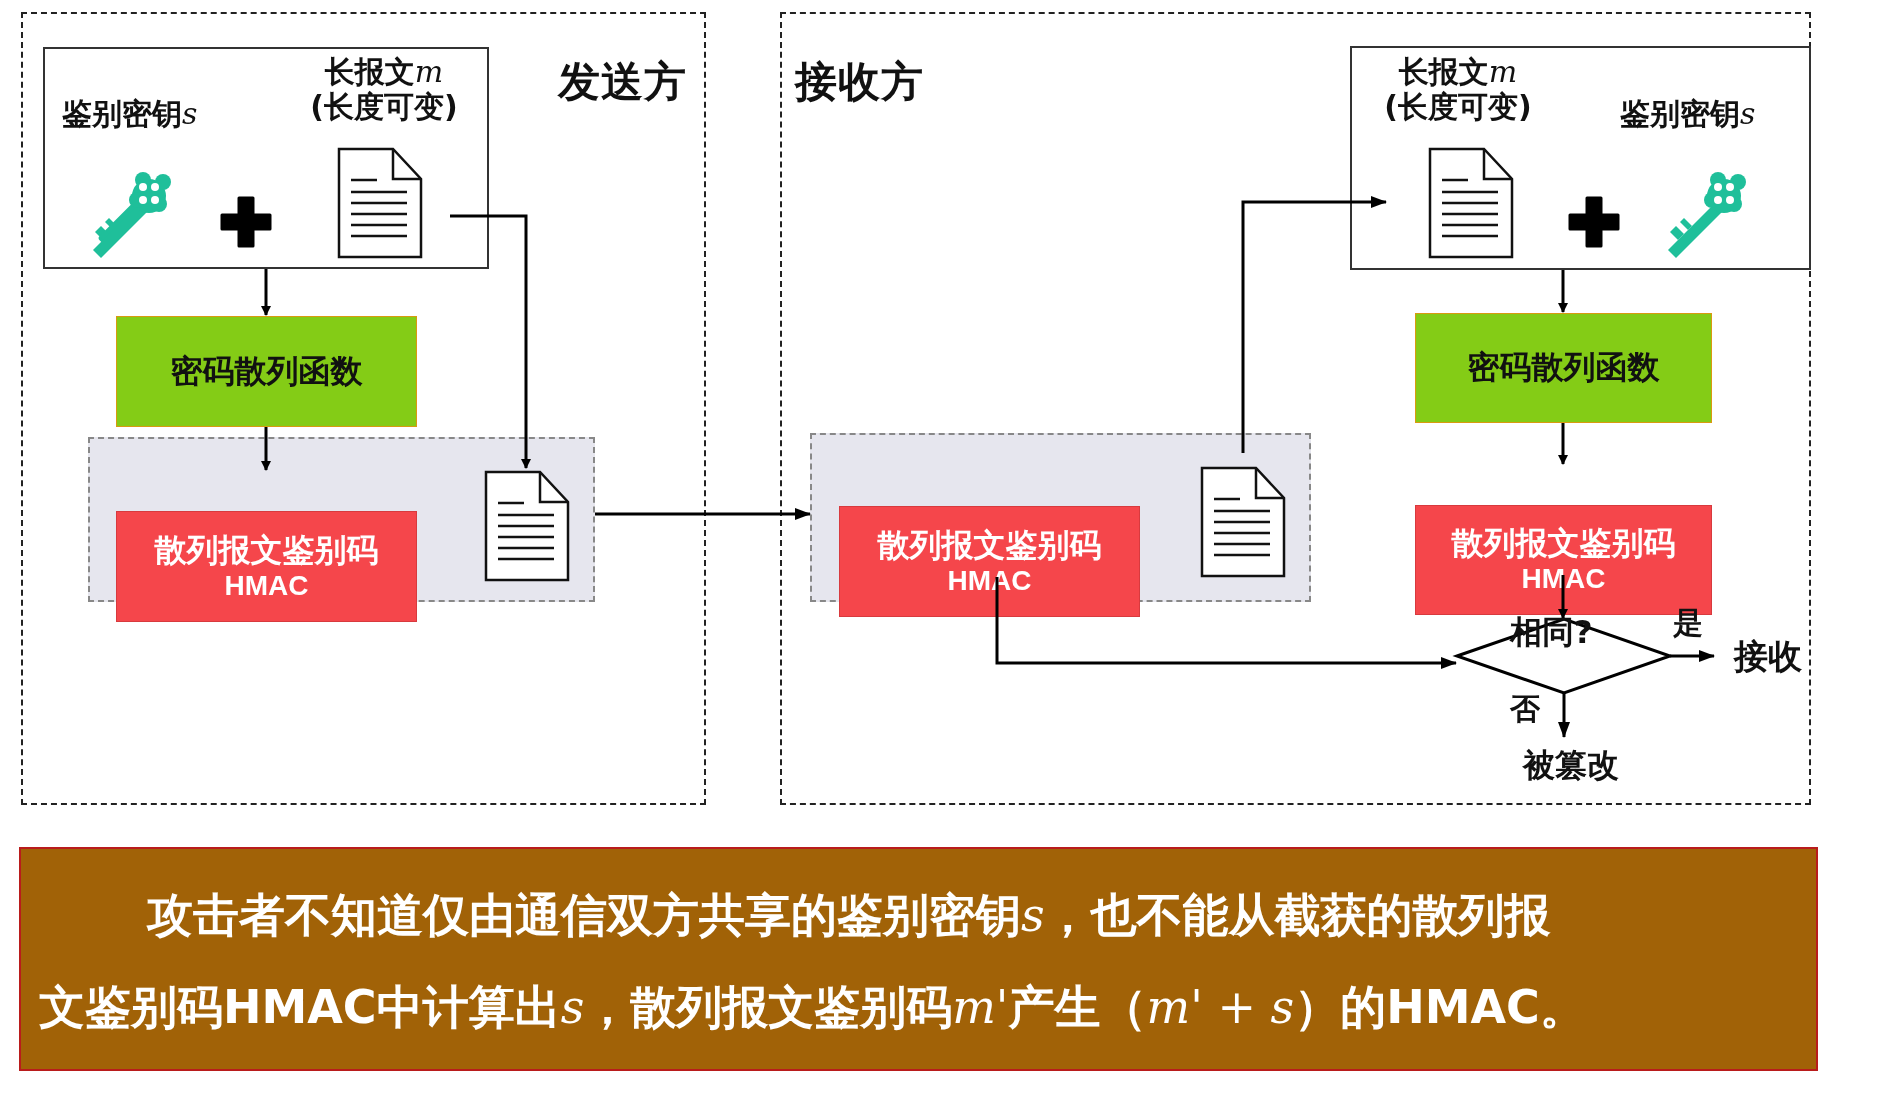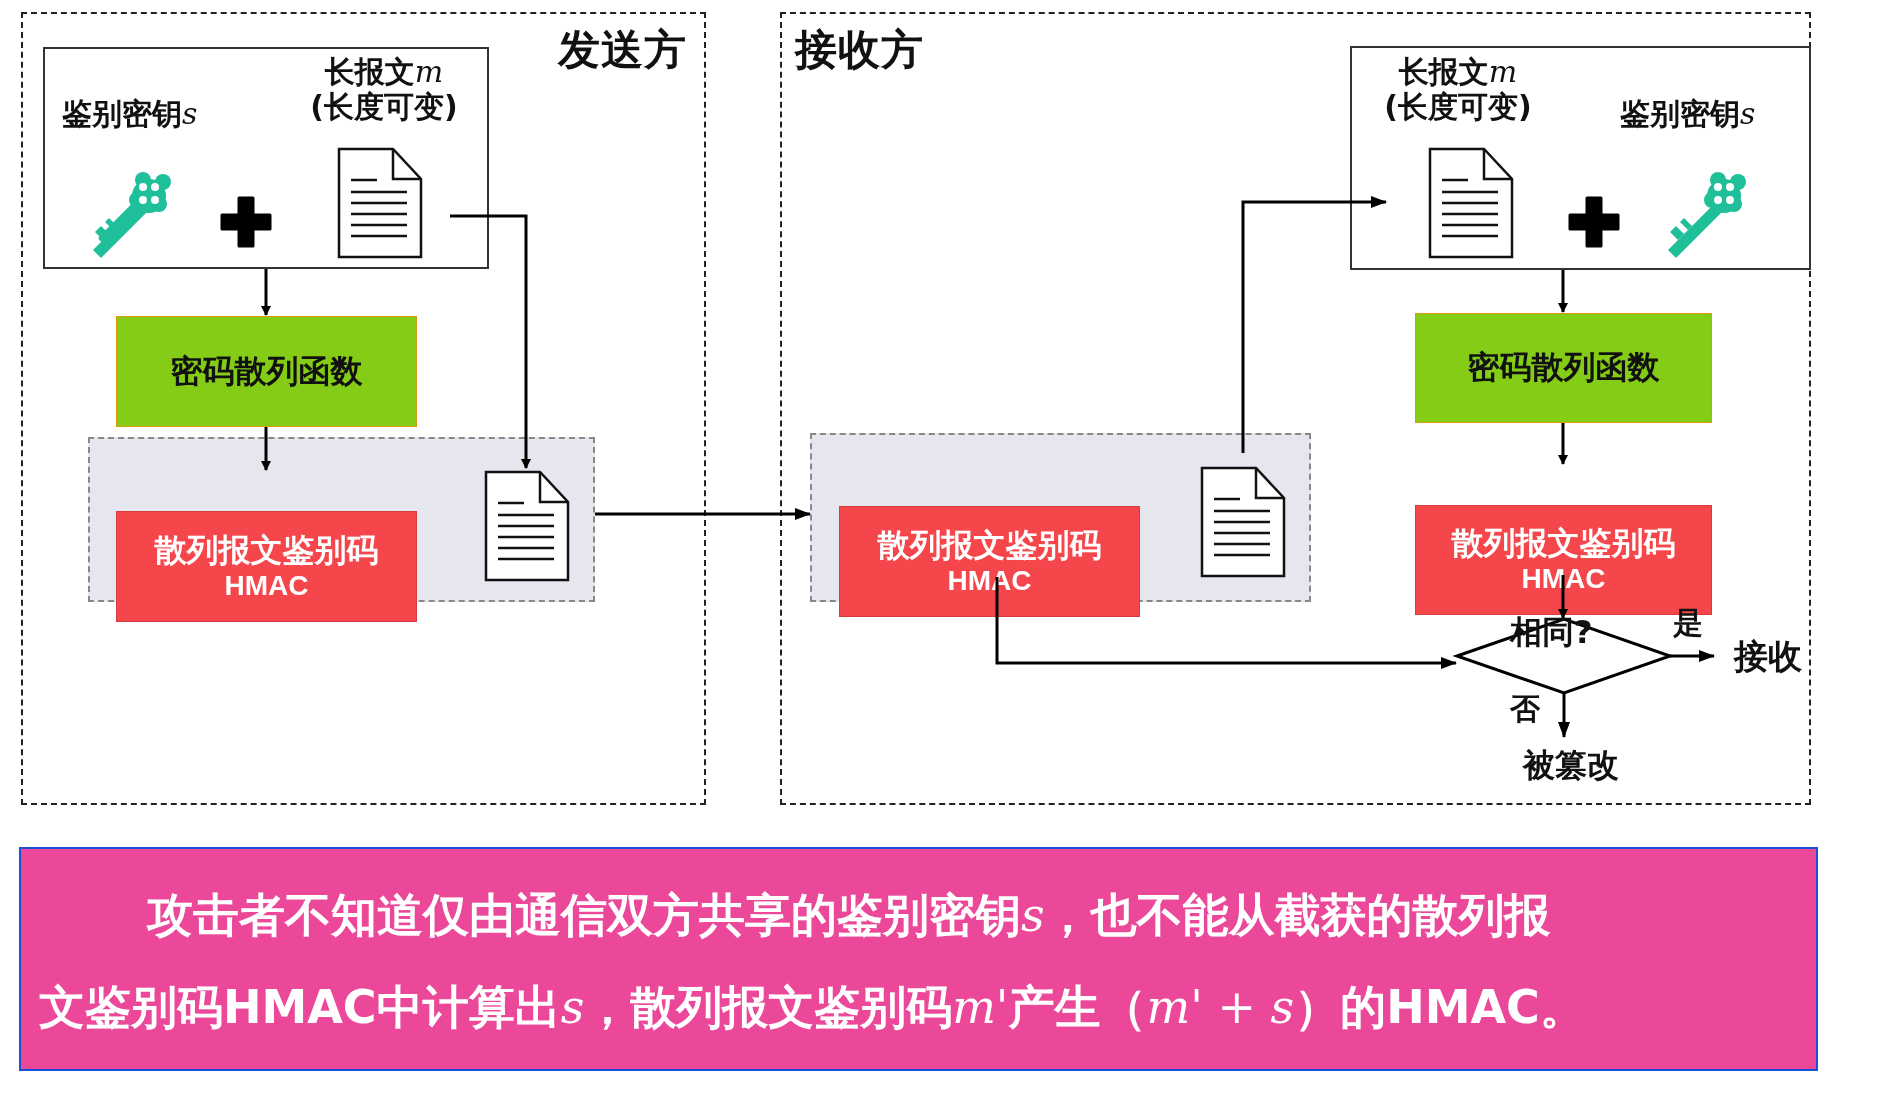--- a/index.html
+++ b/index.html
@@ -1,37 +1,37 @@
 <!DOCTYPE html>
 <html><head>
 <meta charset="utf-8">
 <style>
   html, body { margin: 0; padding: 0; background: #ffffff; }
   body { width: 1890px; height: 1095px; position: relative; overflow: hidden;
          font-family: "DejaVu Sans", "Liberation Sans", sans-serif; color: #111; }
   .zone { position: absolute; border: 2px dashed #222; box-sizing: border-box; }
-  .zone-title { position: absolute; font-size: 42px; font-weight: bold; letter-spacing: 1px; }
+  .zone-title { position: absolute; font-size: 42px; font-weight: bold; letter-spacing: 1px; margin-top: 32px; }
   .inner-box { position: absolute; border: 2px solid #333; background: #fff; box-sizing: border-box; }
   .lbl { position: absolute; font-size: 30px; font-weight: bold; white-space: nowrap; line-height: 1.15; }
   .lbl i, .math { font-family: "DejaVu Serif", "Liberation Serif", serif; font-style: italic; font-weight: normal; }
   .hash-box { position: absolute; background: #84cc16; border: 1px solid #d99a10; box-sizing: border-box;
               display: flex; align-items: center; justify-content: center;
               font-size: 32px; font-weight: bold; color: #111; }
   .group { position: absolute; background: #e6e6ee; border: 2px dashed #888; box-sizing: border-box; }
   .hmac-box { position: absolute; background: #f5464b; border: 1px solid #d83a3e; box-sizing: border-box;
               display: flex; flex-direction: column; align-items: center; justify-content: center;
               color: #fff; font-weight: bold; margin-top: 40px; }
   .hmac-box .t1 { font-size: 32px; line-height: 1.2; }
   .hmac-box .t2 { font-size: 28px; line-height: 1.2; font-family: "Liberation Sans", sans-serif; }
   .doc { position: absolute; }
   .key { position: absolute; }
   .plus { position: absolute; }
   svg.wires { position: absolute; left: 0; top: 0; }
   .note { position: absolute; left: 19px; top: 847px; width: 1799px; height: 224px;
-          background: #ec4899; border: 2px solid #1d4ed8; box-sizing: border-box; color: #fff;
+          background: #a16207; border: 2px solid #b91c1c; box-sizing: border-box; color: #fff;
           font-weight: bold; font-size: 46px; }
   .note .line1 { position: absolute; left: 126px; top: 36px; white-space: nowrap; }
   .note .line2 { position: absolute; left: 18px; top: 128px; white-space: nowrap; }
   .note .math { font-weight: normal; }
 </style>
 </head>
 <body>
 
 <div class="zone" style="left:21px;top:12px;width:685px;height:793px;"></div>
 <div class="zone" style="left:780px;top:12px;width:1031px;height:793px;"></div>

